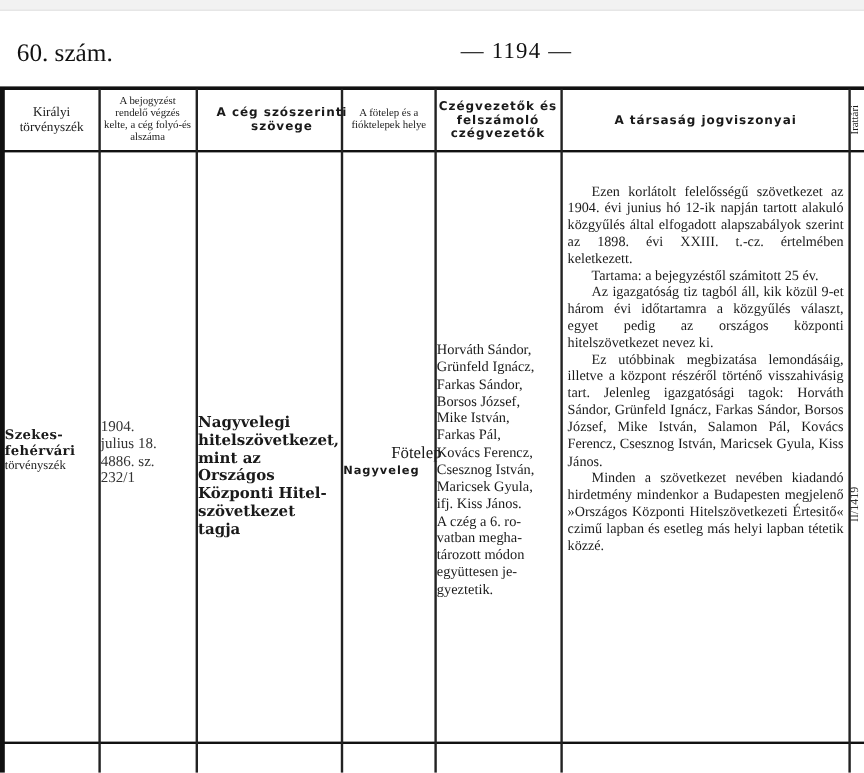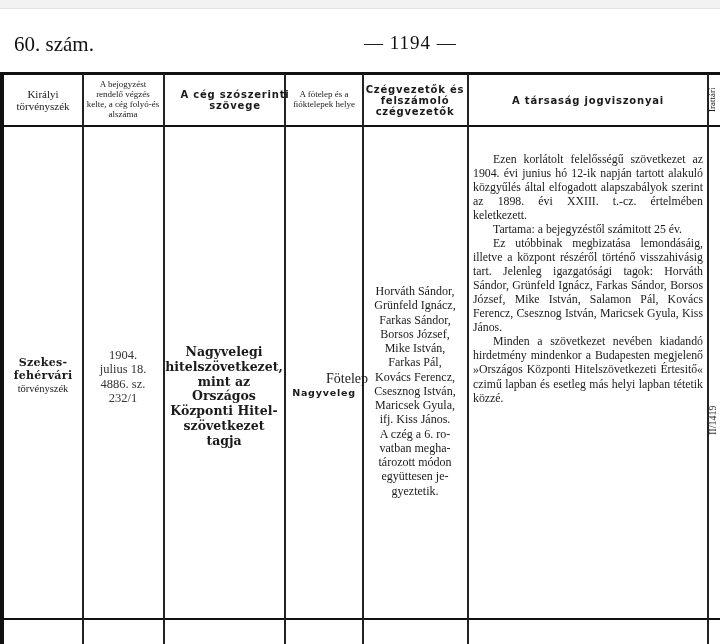--- a/index.html
+++ b/index.html
@@ -1,28 +1,28 @@
 <!DOCTYPE html>
 <html><head>
 <meta charset="utf-8">
 <style>
   html, body { margin:0; padding:0; background:#fff; }
   body { width:720px; height:644px; position:relative; overflow:hidden; font-family:"DejaVu Serif", serif; color:#1a1a1a; }
   .topbar { position:absolute; left:0; top:0; width:720px; height:8px; background:#f2f2f2; border-bottom:1px solid #e3e3e3; }
   .page-label { position:absolute; left:14px; top:32px; font-family:"Liberation Serif", serif; font-size:21px; color:#111; }
-  .page-num { position:absolute; left:364px; top:32px; font-family:"Liberation Serif", serif; font-size:19px; color:#111; letter-spacing:1px; }
+  .page-num { position:absolute; left:384px; top:32px; font-family:"Liberation Serif", serif; font-size:19px; color:#111; letter-spacing:1px; }
   .hline { position:absolute; left:0; width:720px; background:#111; }
   .vline { position:absolute; width:1.5px; background:#222; }
   .leftbar { position:absolute; left:0; top:73px; width:4px; height:571px; background:#111; }
   .hcell { position:absolute; top:76px; height:48px; display:flex; align-items:center; justify-content:center; text-align:center; line-height:1.1; }
   .h-small { font-family:"Liberation Serif", serif; font-size:9px; }
   .h-mid { font-family:"Liberation Serif", serif; font-size:11px; }
   .h-bold { font-family:"DejaVu Sans", sans-serif; font-weight:bold; font-size:10px; letter-spacing:0.8px; }
   .h-vert { position:absolute; left:707px; top:78px; width:13px; height:44px; font-family:"Liberation Serif", serif; font-size:9px; writing-mode:vertical-rl; transform:rotate(180deg); text-align:center; }
-  .cell { position:absolute; text-align:center; }
+  .cell { position:absolute; }
   .c1 { left:4px; top:356px; width:78px; font-family:"Liberation Serif", serif; font-size:11.5px; line-height:1.2; }
   .c1 b { font-family:"DejaVu Serif", serif; font-size:11px; display:block; letter-spacing:0.3px; }
   .c2 { left:84px; top:348px; width:78px; font-family:"Liberation Serif", serif; font-size:12.5px; line-height:1.15; color:#333; }
   .c3 { left:165px; top:345px; width:118px; font-family:"DejaVu Serif", serif; font-weight:bold; font-size:12.5px; line-height:1.18; }
   .c4 { left:286px; top:371px; width:76px; }
   .c4 .small { font-family:"Liberation Serif", serif; font-size:14px; display:block;padding-left:40px; }
   .c4 .bold { font-family:"DejaVu Sans", sans-serif; font-weight:bold; font-size:9.5px; letter-spacing:0.8px; display:block; }
   .c5 { left:364px; top:284px; width:102px; font-family:"Liberation Serif", serif; font-size:12px; line-height:1.19; }
   .c6 { position:absolute; left:473px; top:152px; width:230px; font-family:"Liberation Serif", serif; font-size:11.8px; line-height:1.19; text-align:justify; }
   .c6 p { margin:0; text-indent:20px; }
@@ -96,17 +96,18 @@
   <div>A czég a 6. ro-</div>
   <div>vatban megha-</div>
   <div>tározott módon</div>
   <div>együttesen je-</div>
   <div>gyeztetik.</div>
 </div>
 
 <div class="c6">
   <p>Ezen korlátolt felelősségű szövetkezet az 1904. évi junius hó 12-ik napján tartott alakuló közgyűlés által elfogadott alapszabályok szerint az 1898. évi XXIII. t.-cz. értelmében keletkezett.</p>
   <p>Tartama: a bejegyzéstől számitott 25 év.</p>
+  <p>Az igazgatóság tiz tagból áll, kik közül 9-et három évi időtartamra a közgyűlés választ, egyet pedig az országos központi hitelszövetkezet nevez ki.</p>
   <p>Ez utóbbinak megbizatása lemondásáig, illetve a központ részéről történő visszahivásig tart. Jelenleg igazgatósági tagok: Horváth Sándor, Grünfeld Ignácz, Farkas Sándor, Borsos József, Mike István, Salamon Pál, Kovács Ferencz, Csesznog István, Maricsek Gyula, Kiss János.</p>
   <p>Minden a szövetkezet nevében kiadandó hirdetmény mindenkor a Budapesten megjelenő »Országos Központi Hitelszövetkezeti Értesitő« czimű lapban és esetleg más helyi lapban tétetik közzé.</p>
 </div>
 
 <div class="c7">II/1419</div>
 
 </body></html>

